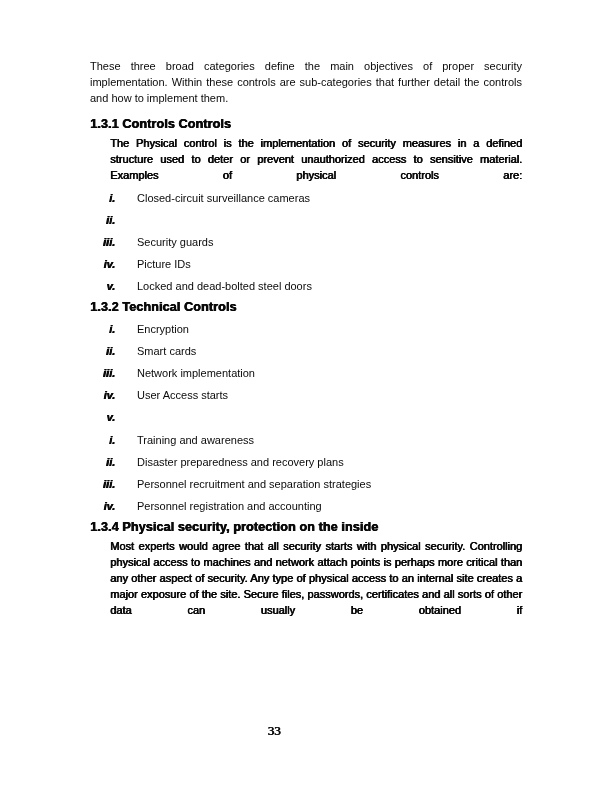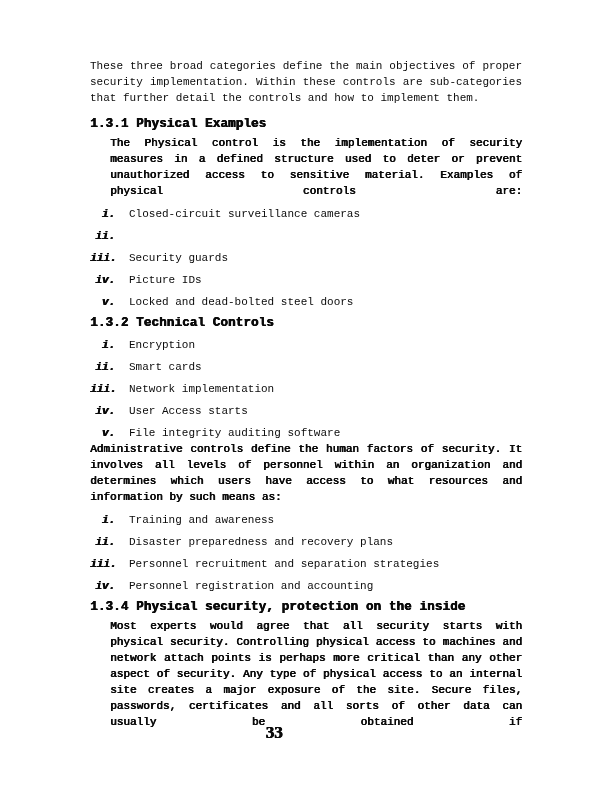--- a/index.html
+++ b/index.html
@@ -11,21 +11,21 @@
     width: 612px;
     height: 792px;
     position: relative;
     overflow: hidden;
   }
   .page {
     box-sizing: border-box;
     width: 612px;
     height: 756px;
     padding: 58px 90px 0 90px;
-    font-family: Liberation Mono, monospace;
+    font-family: Liberation Sans, sans-serif;
     font-size: 11px;
     color: #0a0a0a;
     background: #ffffff;
   }
   p.body {
     margin: 0;
     line-height: 16px;
     text-align: justify;
   }
   p.justify-last {
@@ -60,43 +60,43 @@
     margin-bottom: 0;
   }
   ul.roman-list .num {
     width: 25px;
     text-align: right;
     font-style: italic;
     font-weight: bold;
     flex: 0 0 auto;
   }
   ul.roman-list .txt {
-    margin-left: 14px;
+    margin-left: 22px;
   }
   .footer {
     position: absolute;
     left: 0;
     top: 723px;
     width: 548px;
     text-align: center;
     font-family: "Liberation Serif", "DejaVu Serif", serif;
-    font-size: 17px;
-    font-weight: bold;
+    font-size: 13px;
+    font-weight: normal;
     color: #0a0a0a;
   }
 </style>
 </head>
 <body>
 
 <div class="page">
 
   <p class="body intro">These three broad categories define the main objectives of proper security implementation. Within these controls are sub-categories that further detail the controls and how to implement them.</p>
 
   <section class="sec-first">
-    <h2 class="heading smudge">1.3.1 Physical Examples</h2>
+    <h2 class="heading smudge">1.3.1 Controls Controls</h2>
     <p class="body smudge justify-last">The Physical control is the implementation of security measures in a defined structure used to deter or prevent unauthorized access to sensitive material. Examples of physical controls are:</p>
     <ul class="roman-list">
       <li>
         <span class="num smudge">i.</span>
         <span class="txt">Closed-circuit surveillance cameras</span>
       </li>
       <li>
         <span class="num smudge">ii.</span>
       </li>
       <li>
@@ -128,27 +128,25 @@
       <li>
         <span class="num smudge">iii.</span>
         <span class="txt">Network implementation</span>
       </li>
       <li>
         <span class="num smudge">iv.</span>
         <span class="txt">User Access starts</span>
       </li>
       <li>
         <span class="num smudge">v.</span>
-        <span class="txt">File integrity auditing software</span>
       </li>
     </ul>
   </section>
 
   <section>
-    <p class="body smudge">Administrative controls define the human factors of security. It involves all levels of personnel within an organization and determines which users have access to what resources and information by such means as:</p>
     <ul class="roman-list">
       <li>
         <span class="num smudge">i.</span>
         <span class="txt">Training and awareness</span>
       </li>
       <li>
         <span class="num smudge">ii.</span>
         <span class="txt">Disaster preparedness and recovery plans</span>
       </li>
       <li>

